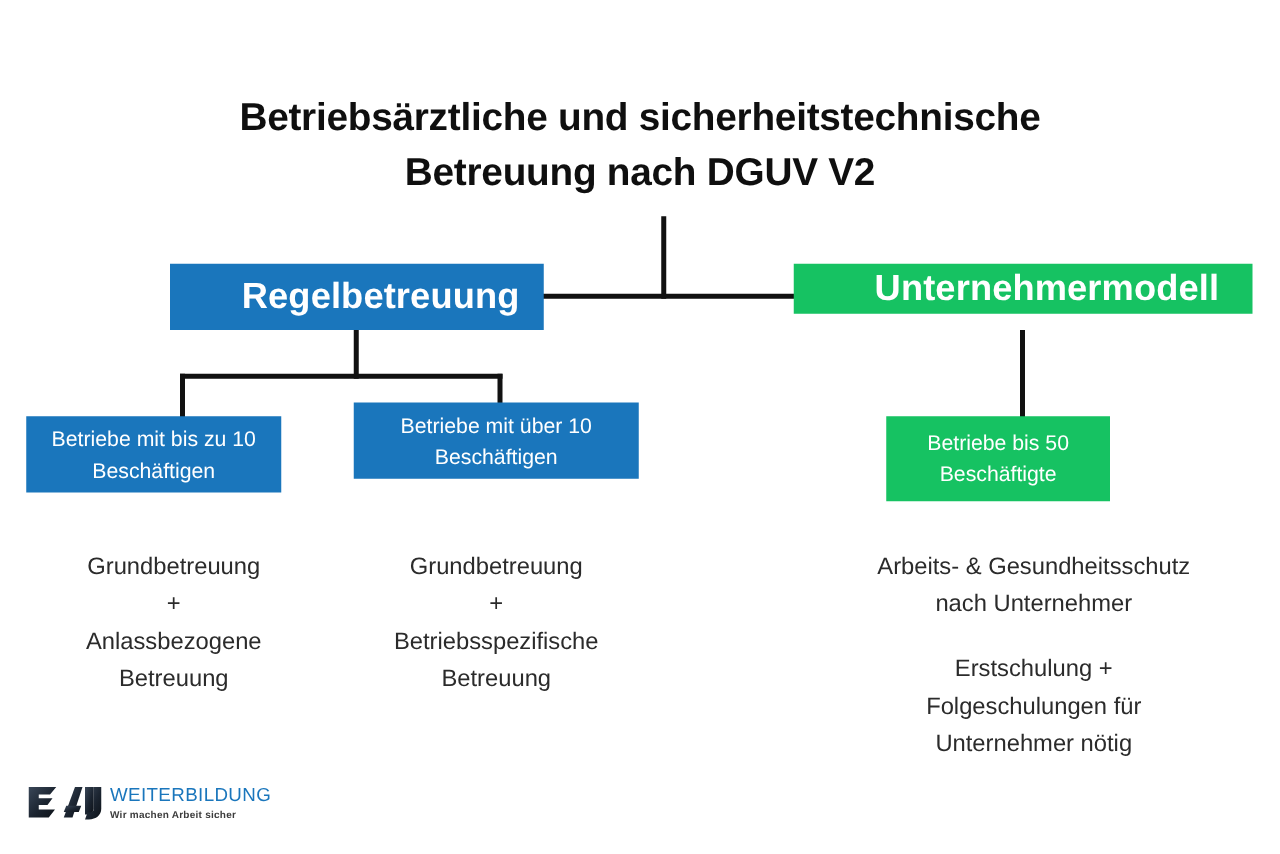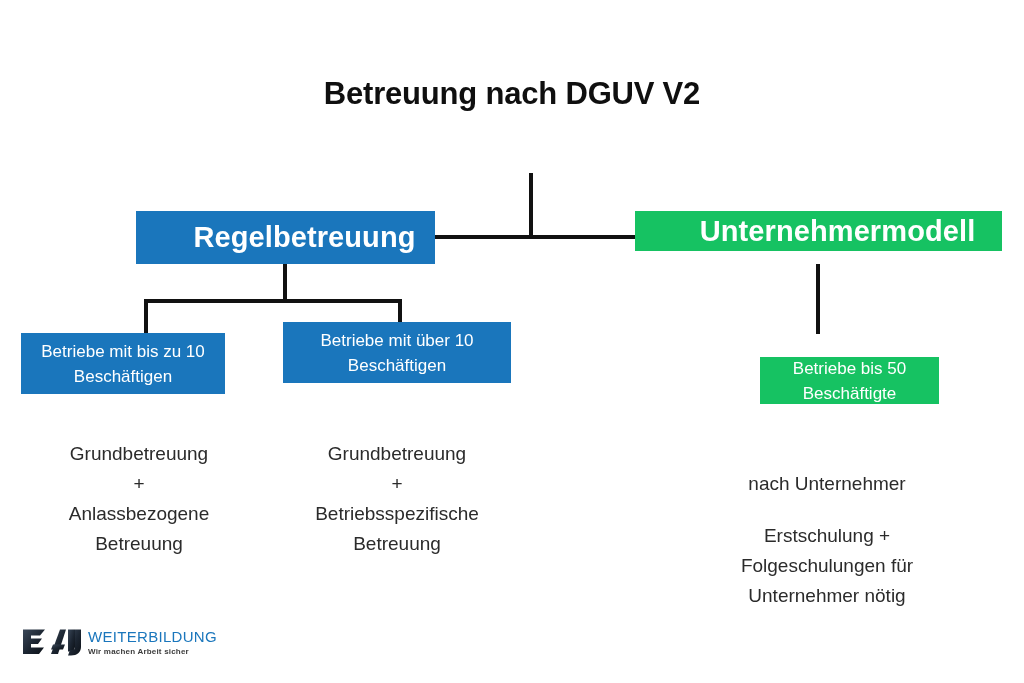--- a/index.html
+++ b/index.html
@@ -115,20 +115,21 @@
     line-height: 11px;
     margin-top: 1px;
   }
 </style>
 </head>
 <body>
 
 <div id="canvas">
 
   <div class="title">
+    <span>Betriebsärztliche und sicherheitstechnische</span>
     <span class="line2">Betreuung nach DGUV V2</span>
   </div>
 
   <div class="line v-line" style="left:529px; top:173px; height:66px;"></div>
 
   <div class="line h-line" style="left:433px; top:235px; width:206px;"></div>
 
   <div class="box primary blue" style="left:136px; top:211px; width:299px; height:53px;">
     <span>Regelbetreuung</span>
   </div>
@@ -151,21 +152,21 @@
     </span>
   </div>
 
   <div class="box sub blue" style="left:283px; top:322px; width:228px; height:61px;">
     <span>
       <span>Betriebe mit über 10</span><br>
       <span>Beschäftigen</span>
     </span>
   </div>
 
-  <div class="box sub green" style="left:760px; top:333px; width:179px; height:47px;margin-top:24px;">
+  <div class="box sub green" style="left:709px; top:333px; width:179px; height:68px;">
     <span>
       <span>Betriebe bis 50</span><br>
       <span>Beschäftigte</span>
     </span>
   </div>
 
   <div class="desc" style="left:9px; top:439px; width:260px;">
     <span>Grundbetreuung</span><br>
     <span>+</span><br>
     <span>Anlassbezogene</span><br>
@@ -173,21 +174,21 @@
   </div>
 
   <div class="desc" style="left:267px; top:439px; width:260px;">
     <span>Grundbetreuung</span><br>
     <span>+</span><br>
     <span>Betriebsspezifische</span><br>
     <span>Betreuung</span>
   </div>
 
   <div class="desc" style="left:657px; top:439px; width:340px;">
-    <br>
+    <span>Arbeits- &amp; Gesundheitsschutz</span><br>
     <span>nach Unternehmer</span>
     <span class="gap"></span>
     <span>Erstschulung +</span><br>
     <span>Folgeschulungen für</span><br>
     <span>Unternehmer nötig</span>
   </div>
 
   <div class="logo">
     <svg class="logo-mark" viewBox="0 0 120 66" aria-hidden="true">
       <defs>

